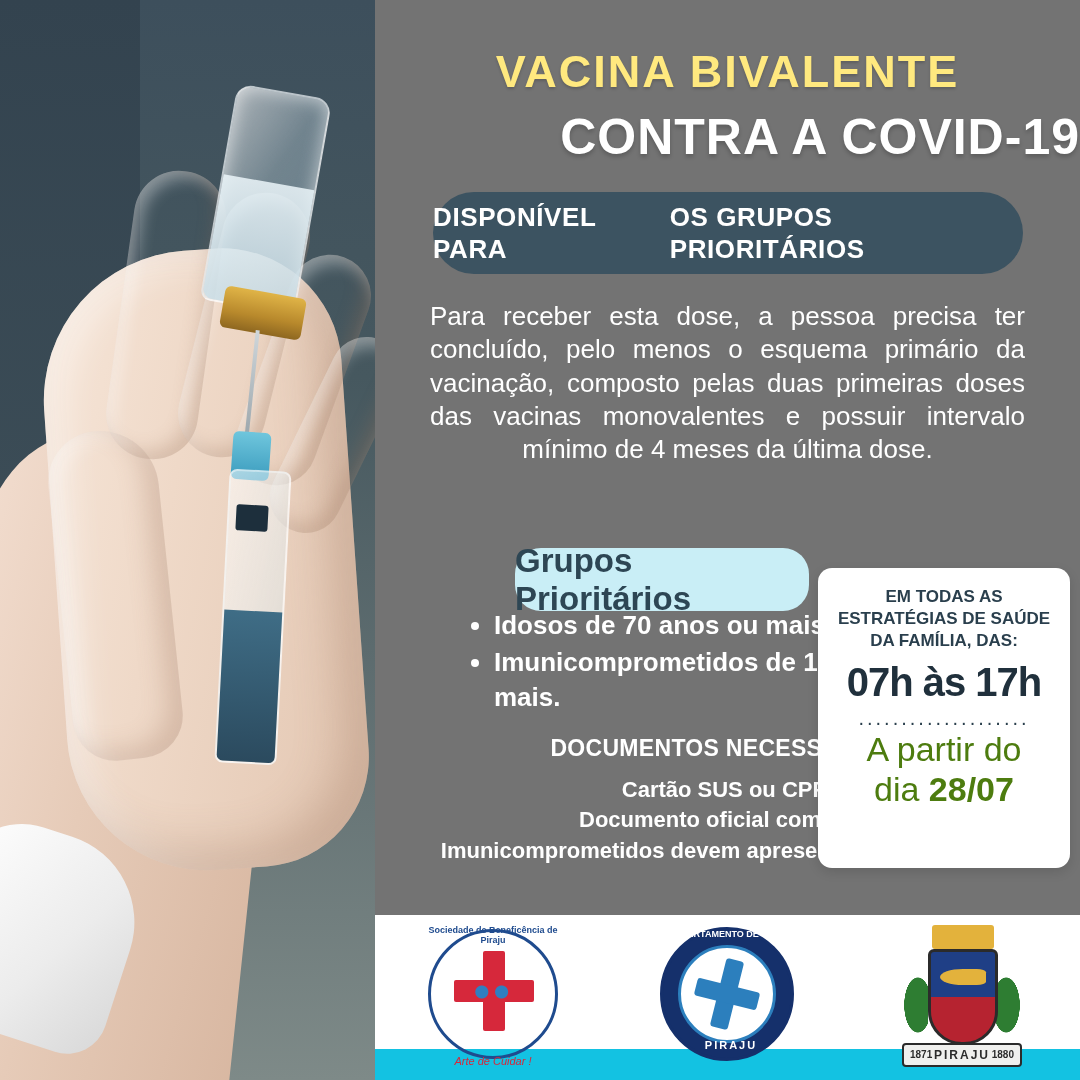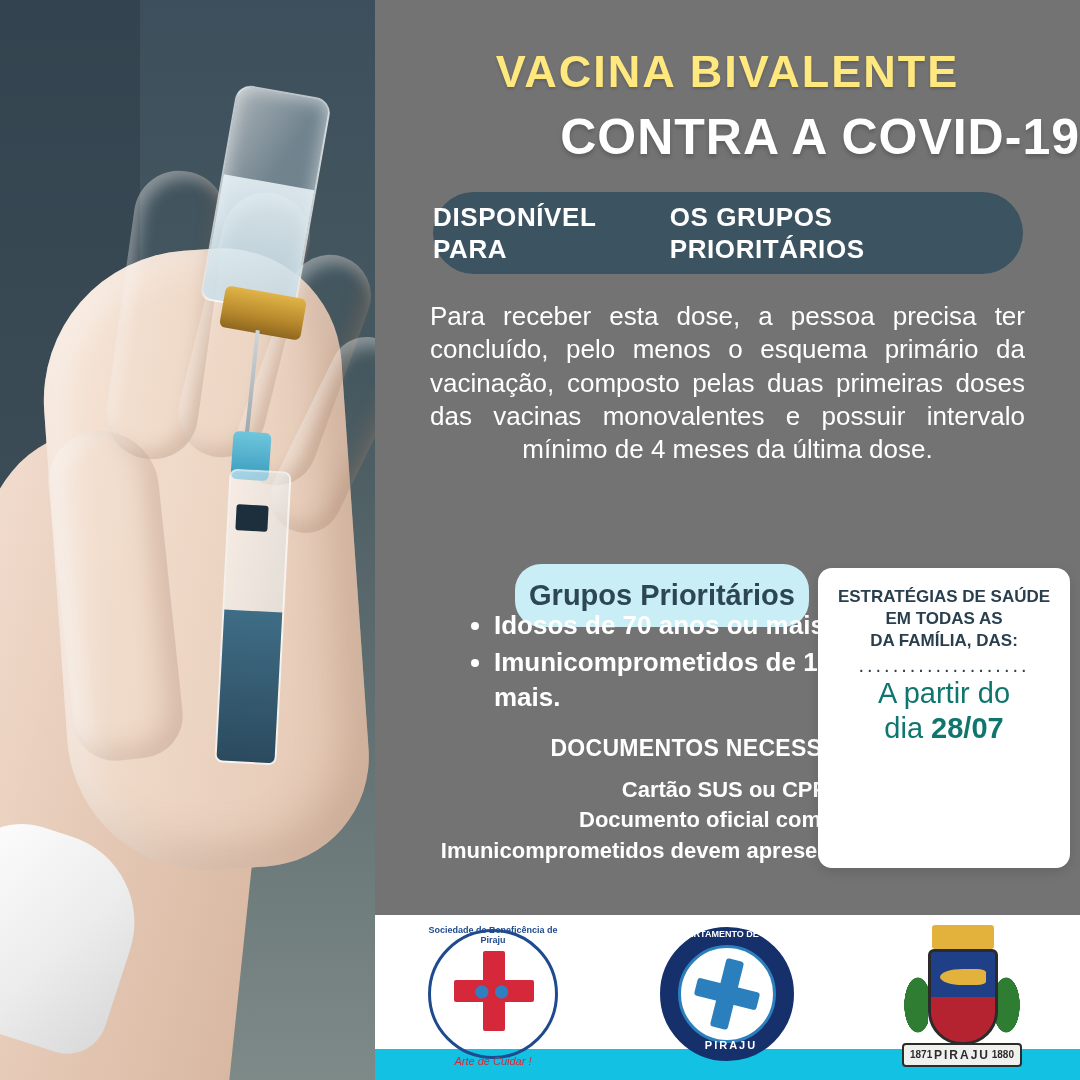--- a/index.html
+++ b/index.html
@@ -119,24 +119,24 @@
     color:#fff;font-weight:bold;font-size:26px;line-height:1.25;letter-spacing:.6px;
   }
 
   .paragraph{
     position:absolute;left:55px;top:300px;width:595px;
     color:#ffffff;font-size:26px;line-height:1.28;text-align:justify;
     text-align-last:center;
   }
 
   .pill-light{
-    position:absolute;left:140px;top:564px;width:294px;height:63px;
+    position:absolute;left:140px;top:548px;width:294px;height:63px;
     background:#c9eef6;border-radius:26px;
     display:flex;align-items:center;justify-content:center;
-    color:#2d4654;font-weight:bold;font-size:29px;
+    color:#2d4654;font-weight:bold;font-size:33px;
   }
 
   .bullets{
     position:absolute;left:95px;top:608px;width:500px;
     color:#ffffff;font-weight:bold;font-size:26px;line-height:1.35;
   }
   .bullets li{margin-bottom:2px;}
   .bullets ul{margin:0;padding-left:24px;}
 
   .docs-title{
@@ -151,21 +151,21 @@
   
   .card{
     position:absolute;left:818px;top:568px;width:252px;height:300px;
     background:#ffffff;border-radius:14px;
     box-shadow:0 4px 12px rgba(0,0,0,.12);
     text-align:center;padding-top:18px;box-sizing:border-box;
   }
   .card .small{color:#2a3f4d;font-weight:bold;font-size:17px;line-height:1.3;}
   .card .hours{color:#20303c;font-weight:bold;font-size:40px;margin-top:8px;letter-spacing:-1px;}
   .card .dots{color:#2a3f4d;font-size:20px;letter-spacing:3px;line-height:.7;margin:6px 0 4px;}
-  .card .from{color:#0f766e;font-size:29px;line-height:1.18;}
+  .card .from{color:#4d7c0f;font-size:34px;line-height:1.18;}
   .card .from b{font-weight:bold;}
 
   
   .footer{
     position:absolute;left:375px;top:915px;width:705px;height:134px;background:#ffffff;
   }
   .logos{display:flex;align-items:center;justify-content:space-around;height:165px;}
   .logo{position:relative;width:165px;height:150px;}
 
   
@@ -278,23 +278,24 @@
 
     <div class="docs-title">DOCUMENTOS NECESSÁRIOS:</div>
     <div class="docs-list">
       <div>Cartão SUS ou CPF;</div>
       <div>Documento oficial com foto;</div>
       <div>Imunicomprometidos devem apresentar comprovação.</div>
     </div>
   </div>
 
   <div class="card">
+    <div class="small">EM TODAS AS</div>
     <div class="small">ESTRATÉGIAS DE SAÚDE</div>
-    <div class="small">EM TODAS AS</div>
     <div class="small">DA FAMÍLIA, DAS:</div>
+    <div class="hours">07h às 17h</div>
     <div class="dots">....................</div>
     <div class="from">A partir do</div>
     <div class="from">
       <span>dia </span><b>28/07</b>
     </div>
   </div>
 
   <div class="footer">
     <div class="logos">
 

